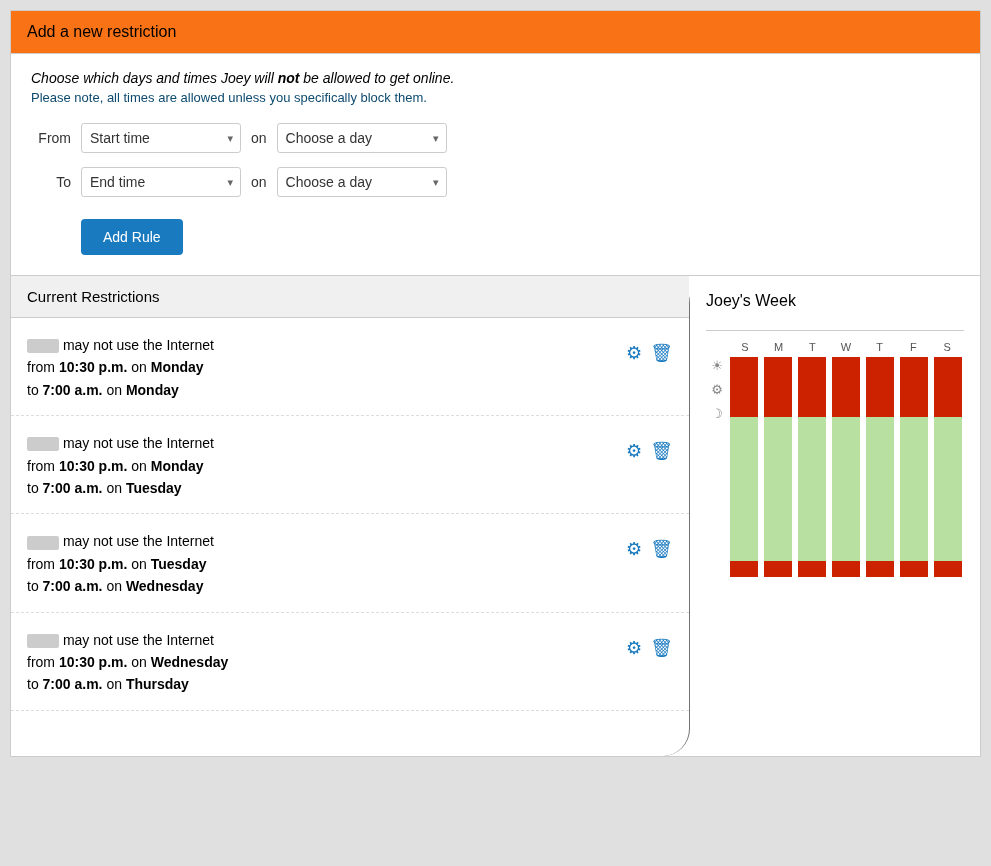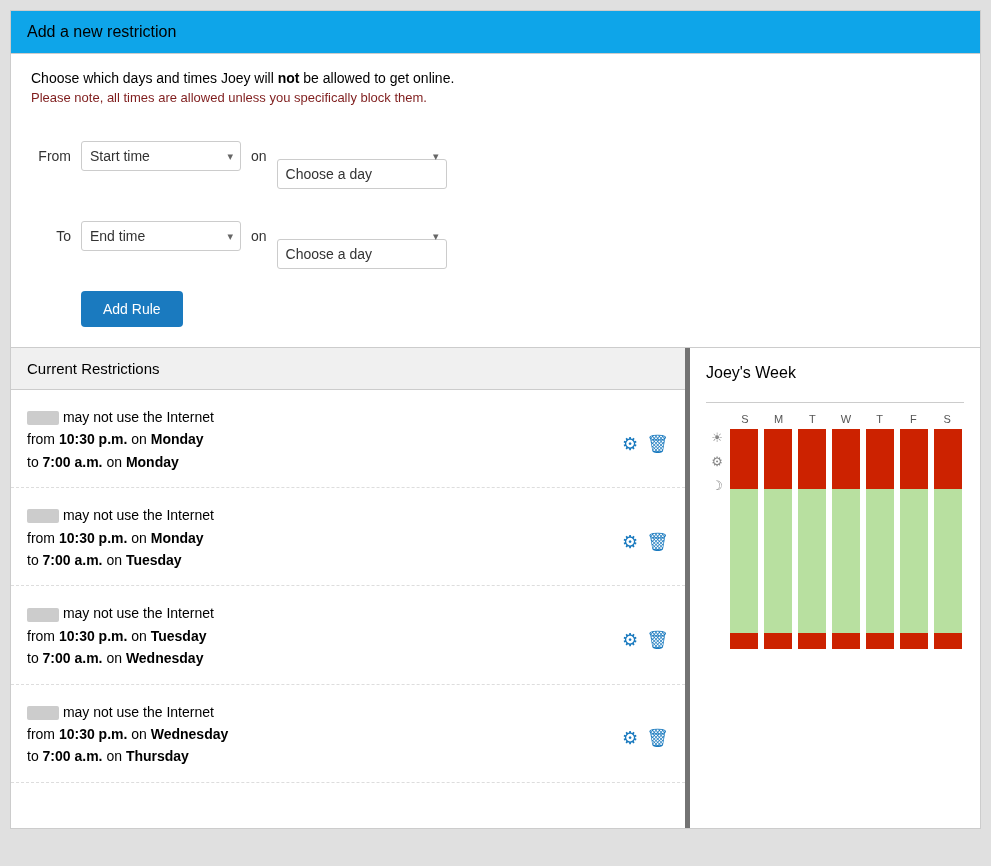--- a/index.html
+++ b/index.html
@@ -13,39 +13,40 @@
       padding: 10px;
       min-height: 866px;
     }
     .outer-wrapper {
       width: 971px;
       background: #fff;
       border: 1px solid #ccc;
     }
     
     .add-restriction-header {
-      background: #0ea5e9;
+      background: #f97316;
       border-bottom: 1px solid #ccc;
       padding: 12px 16px;
     }
     .add-restriction-header h2 {
       font-size: 16px;
       font-weight: normal;
     }
     .add-restriction-body {
       padding: 16px 20px 20px;
       border-bottom: 1px solid #ccc;
     }
     .instruction-text {
       font-size: 14px;
       margin-bottom: 4px;
+      font-style: italic;
     }
     .instruction-text b { font-weight: bold; }
     .sub-instruction {
-      color: #7f1d1d;
+      color: #0c4a6e;
       font-size: 13px;
       margin-bottom: 18px;
     }
     .form-row {
       display: flex;
       align-items: center;
       margin-bottom: 14px;
       gap: 10px;
     }
     .form-row label {
@@ -87,21 +88,20 @@
       color: #333;
       font-size: 14px;
     }
     .day-select-wrapper {
       position: relative;
       display: inline-block;
     }
     .day-select-wrapper select {
       padding-right: 24px;
       min-width: 170px;
-      margin-top: 36px;
     }
     .day-select-wrapper .chevron {
       position: absolute;
       right: 8px;
       top: 50%;
       transform: translateY(-50%);
       pointer-events: none;
       color: #666;
       font-size: 11px;
     }
@@ -118,35 +118,36 @@
     }
 
     
     .bottom-section {
       display: flex;
       gap: 0;
     }
     
     .current-restrictions {
       flex: 1;
-      border-right: 5px solid #737373;
+      border-right: 1px solid #737373;
       min-height: 480px;
+      border-radius: 27px;
     }
     .current-restrictions-header {
       background: #f0f0f0;
       border-bottom: 1px solid #ccc;
       padding: 12px 16px;
       font-size: 15px;
       font-weight: normal;
     }
     .restriction-item {
       padding: 16px 16px 14px;
       border-bottom: 1px dashed #ddd;
       display: flex;
-      align-items: center;
+      align-items: flex-start;
       justify-content: space-between;
     }
     .restriction-text {
       line-height: 1.6;
       font-size: 14px;
     }
     .restriction-text .name-blur {
       display: inline-block;
       background: #ccc;
       color: transparent;

